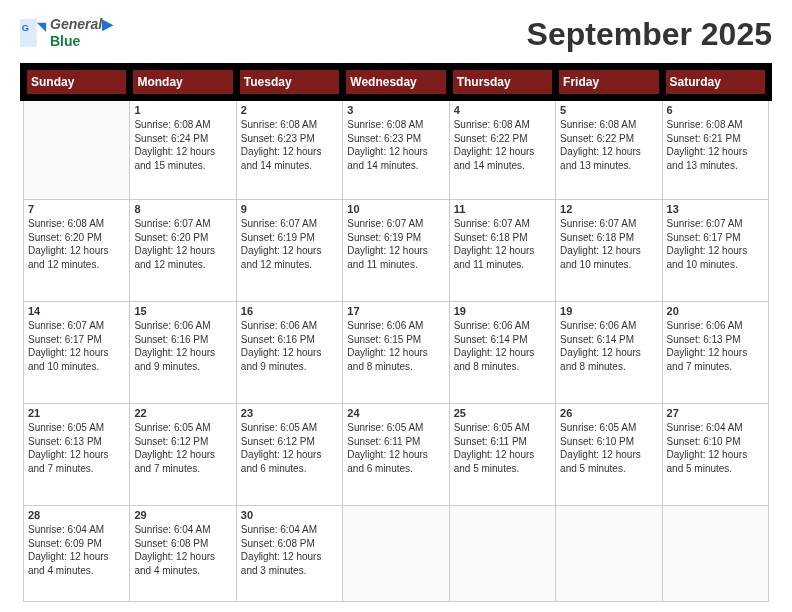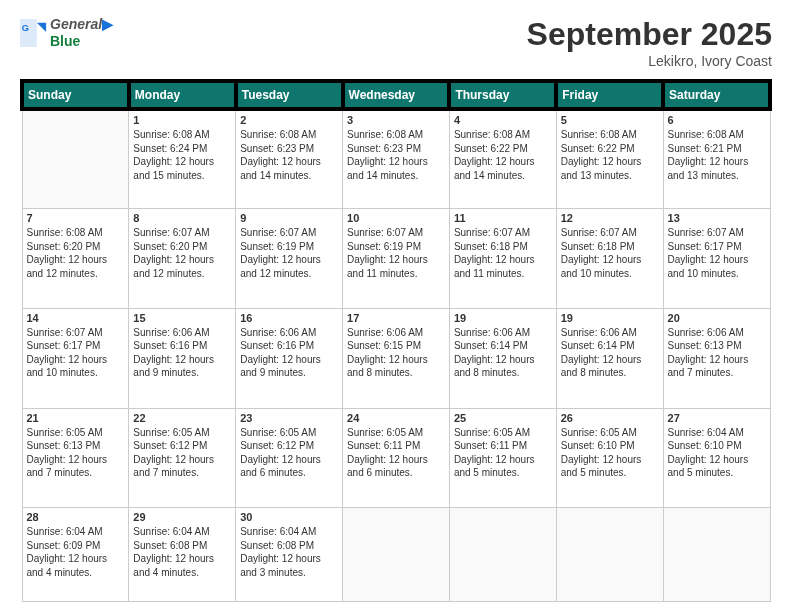--- a/index.html
+++ b/index.html
@@ -46,27 +46,27 @@
       color: #555;
     }
     .calendar {
       flex: 1;
       border: 1px solid #ccc;
       border-collapse: collapse;
       width: 100%;
       table-layout: fixed;
     }
     .calendar th {
-      background-color: #0f766e;
+      background-color: #7f1d1d;
       color: #fff;
       font-size: 12px;
       font-weight: bold;
       padding: 5px 4px;
       text-align: left;
-      border: 4px solid #000000;
+      border: 7px solid #000000;
     }
     .calendar td {
       border: 1px solid #ccc;
       vertical-align: top;
       padding: 3px 4px;
       font-size: 9.5px;
       color: #333;
       height: 80px;
     }
     .cell-date {
@@ -101,21 +101,20 @@
       </svg>
       <div>
         <div style="font-size:14px;font-weight:bold;color:#333;line-height:1.2;">
           <span style="color:#555;font-style:italic;">General</span><span style="color:#1a73d9;">▶</span>
         </div>
         <div style="font-size:14px;font-weight:bold;color:#15803d;line-height:1.2;">Blue</div>
       </div>
     </div>
     <div class="title-block">
       <div class="month-title">September 2025</div>
-      <div class="location">Lekikro, Ivory Coast</div>
     </div>
   </div>
 
   <table class="calendar">
     <thead>
       <tr>
 
       <th>Sunday</th>
           <th>Monday</th>
           <th>Tuesday</th>

